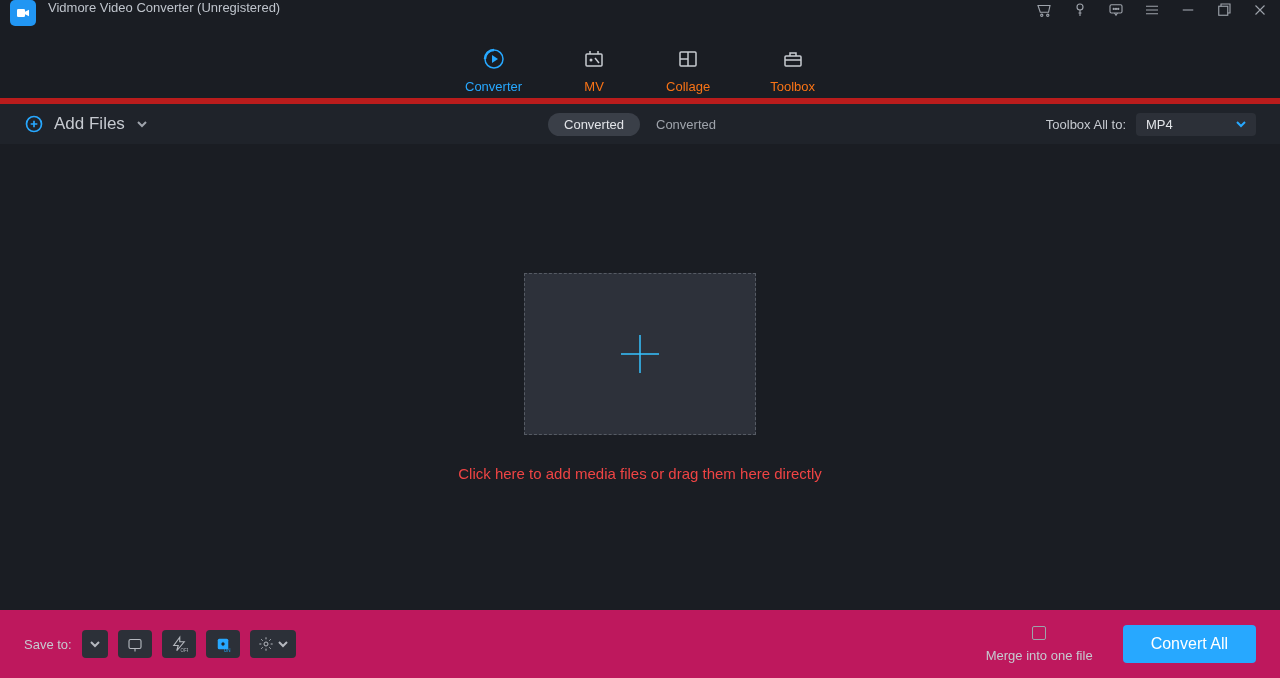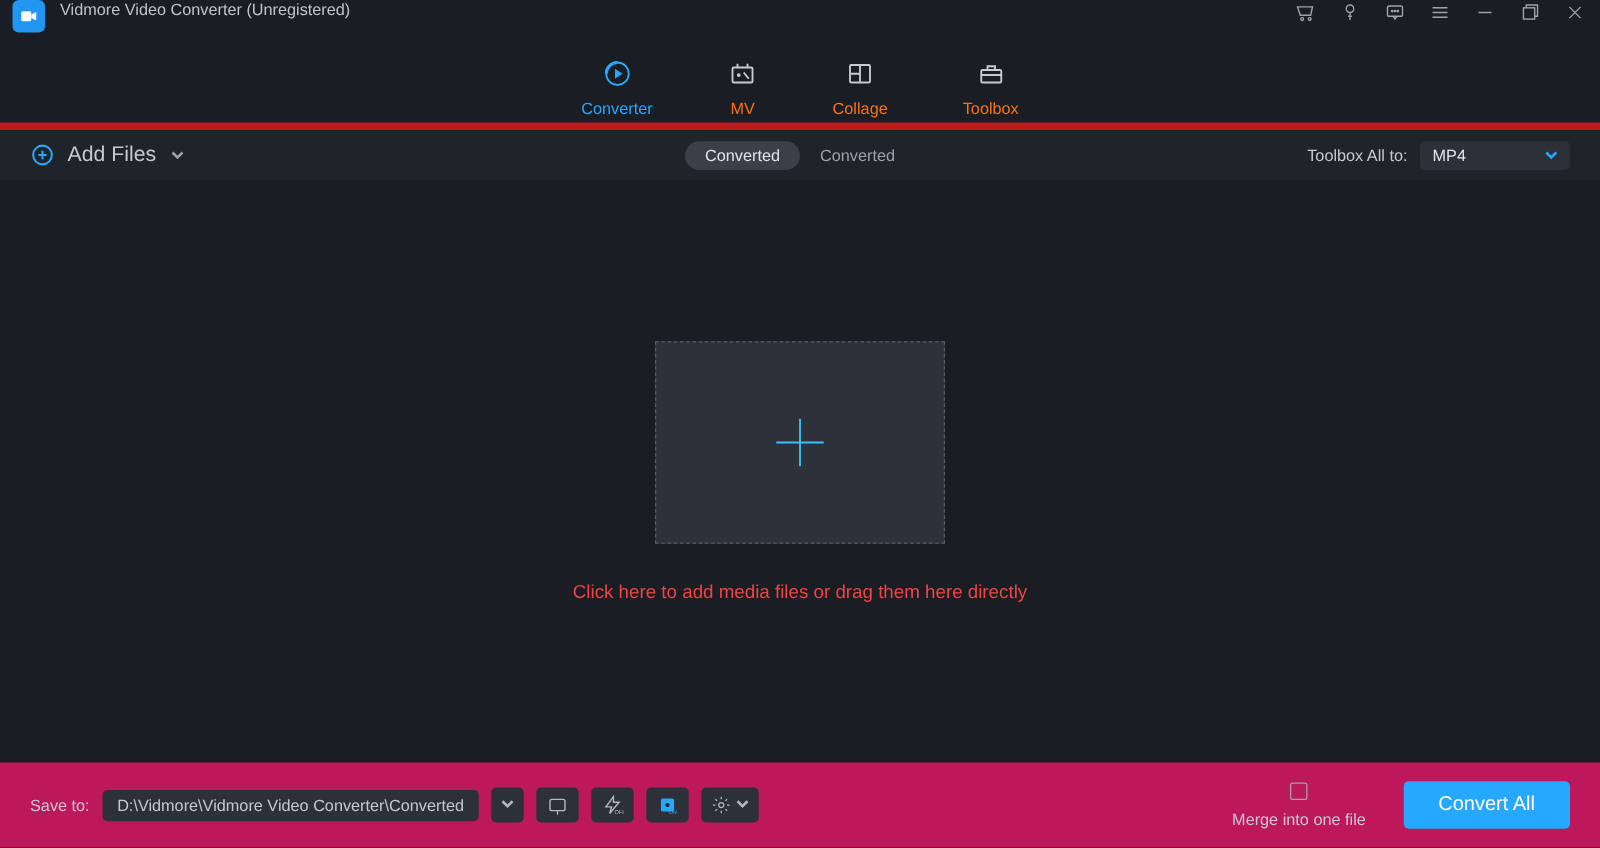--- a/index.html
+++ b/index.html
@@ -197,23 +197,20 @@
   <div class="dropzone">
     <span class="big-plus"><svg viewBox="0 0 46 46">
           <path d="M23 4 V42 M4 23 H42"></path>
         </svg></span>
   </div>
   <div class="drop-text">Click here to add media files or drag them here directly</div>
 </div>
 
 <div class="footer">
   <span class="save-label">Save to:</span>
-  <div class="save-path">
-    <span>D:\Vidmore\Vidmore Video Converter\Converted</span>
-  </div>
   <div class="save-dd">
     <span class="chev"><svg viewBox="0 0 10 10">
           <path d="M1 3 L5 7 L9 3"></path>
         </svg></span>
   </div>
   <div class="footer-btn">
       <svg viewBox="0 0 24 24">
         <rect x="4" y="6" width="16" height="12" rx="2"></rect>
         <path d="M12 18 V22"></path>
       </svg>

